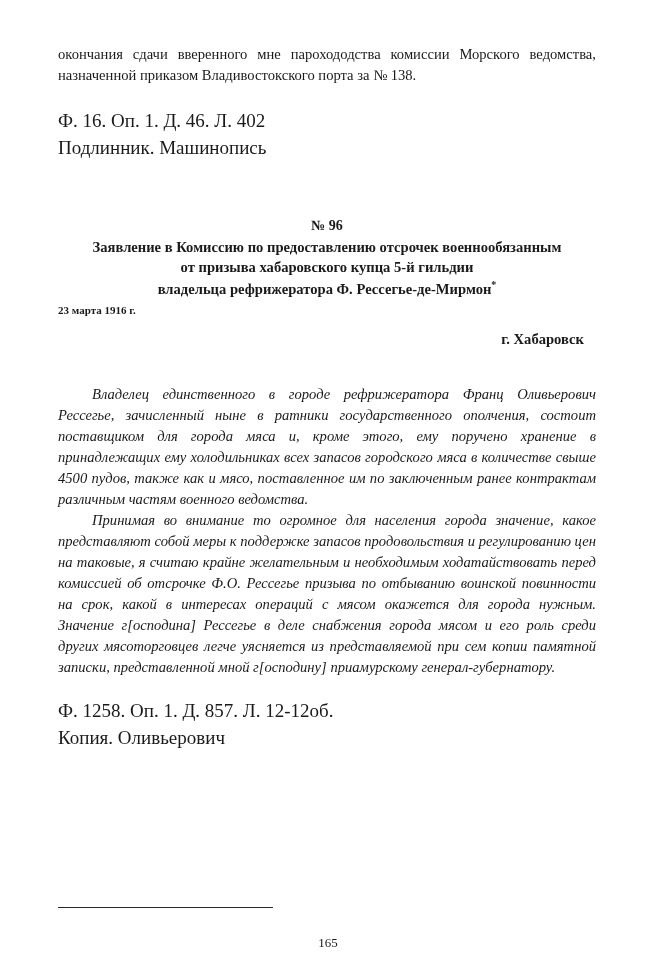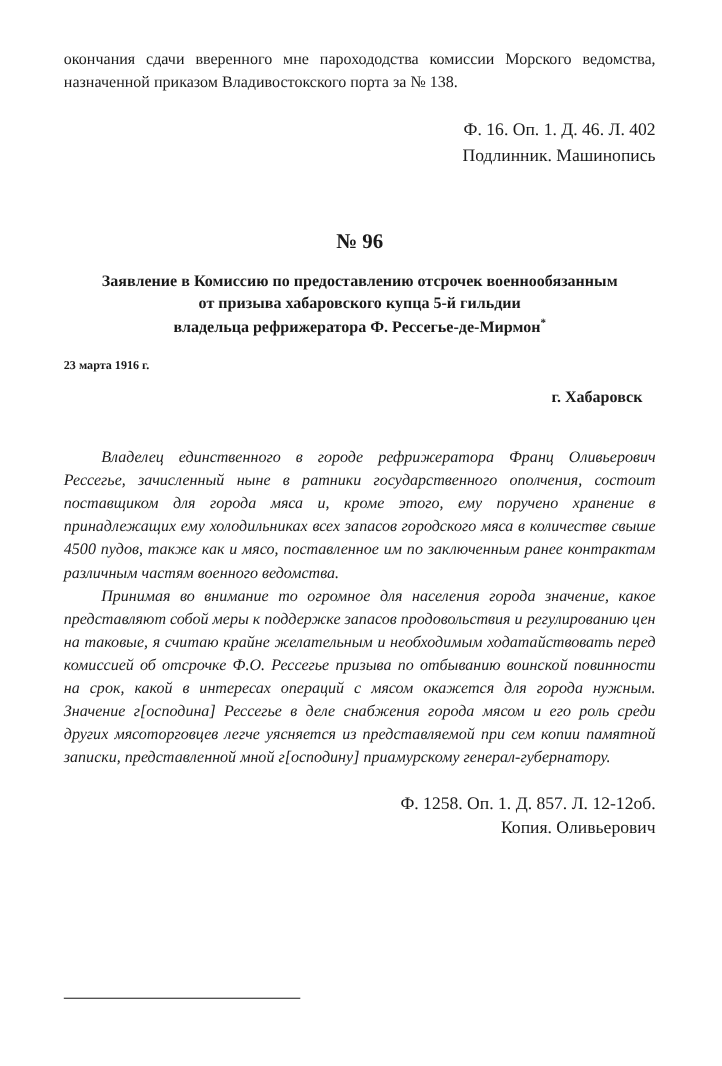--- a/index.html
+++ b/index.html
@@ -29,41 +29,41 @@
     margin: 0;
   }
   .para.indent {
     text-indent: 34px;
     font-style: italic;
   }
   .para + .para {
     margin-top: 0px;
   }
   .archive {
-    font-size: 16px;
+    font-size: 19px;
     line-height: 1.42;
-    text-align: right;
+    text-align: left;
     margin: 0;
   }
   .spacer-1 { height: 22px; }
   .spacer-2 { height: 56px; }
   .spacer-3 { height: 22px; }
   .spacer-4 { height: 20px; }
   .doc-num {
     text-align: center;
     font-weight: bold;
-    font-size: 19px;
+    font-size: 14px;
     margin: 0 0 3px 0;
   }
   .doc-title {
     text-align: center;
     font-weight: bold;
     font-size: 14.6px;
     line-height: 1.36;
-    margin: 16px;
+    margin: 4px;
   }
   .doc-title .ln {
     display: block;
   }
   .sup-star {
     font-size: 10px;
     vertical-align: super;
     font-weight: bold;
   }
   .doc-date {
@@ -154,14 +154,15 @@
 
   <p class="archive">Ф. 1258. Оп. 1. Д. 857. Л. 12-12об.</p>
   <p class="archive">Копия. Оливьерович</p>
 
   <div class="ghost" style="left:150px; top:740px; width:330px; height:70px;"></div>
 
   <div class="footnote-wrap">
     <div class="footnote-rule"></div>
   </div>
 
+  <div class="page-number">165</div>
 
 </div>
 
 </body></html>

